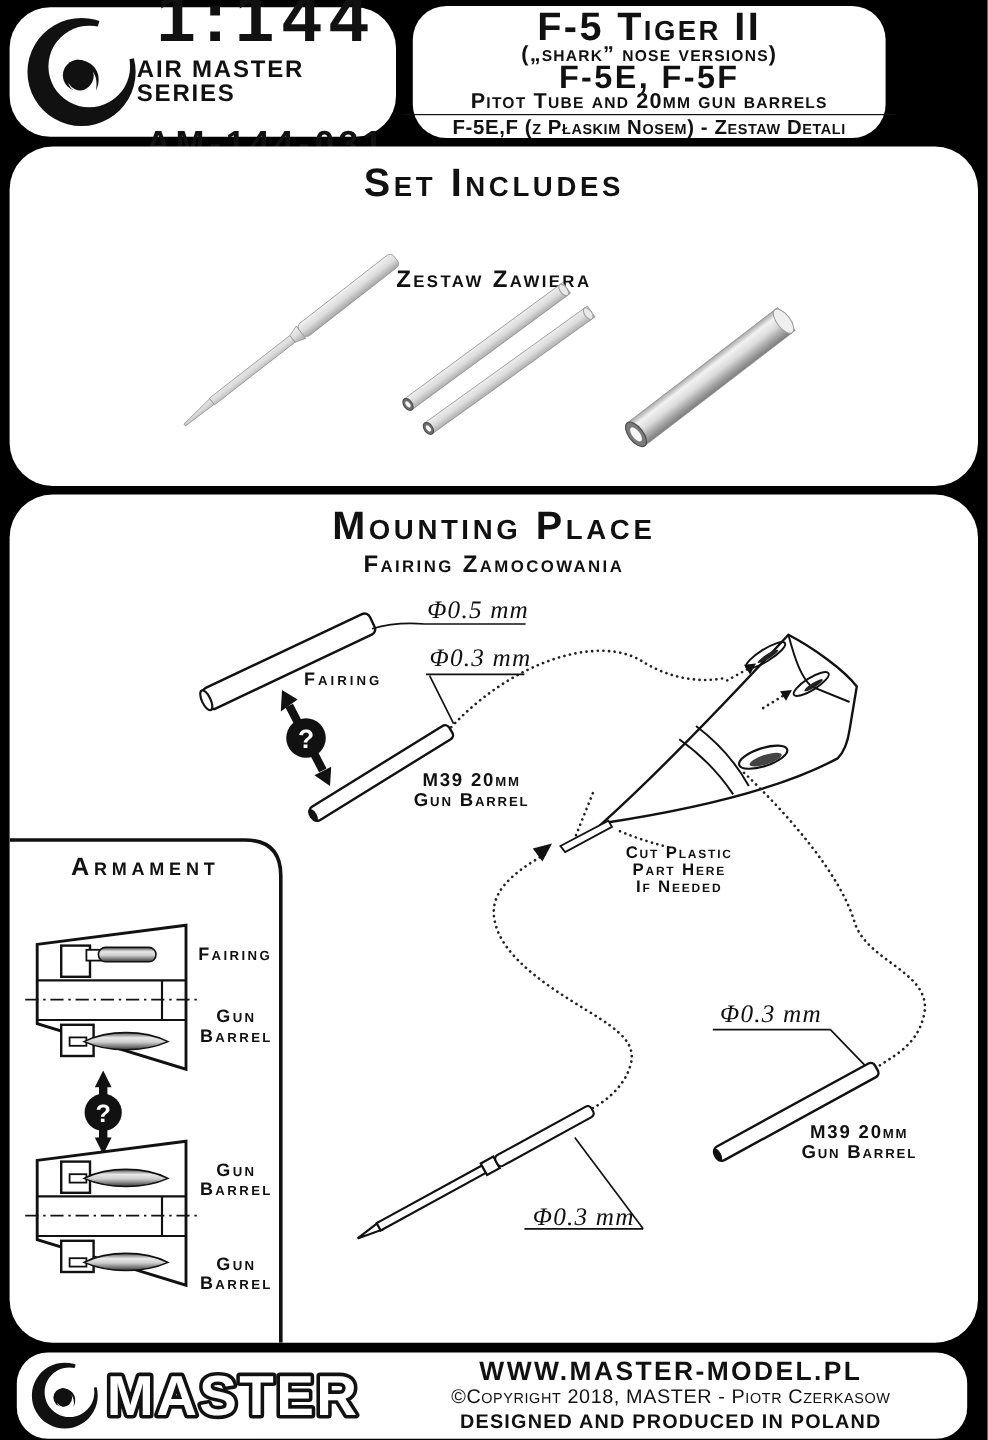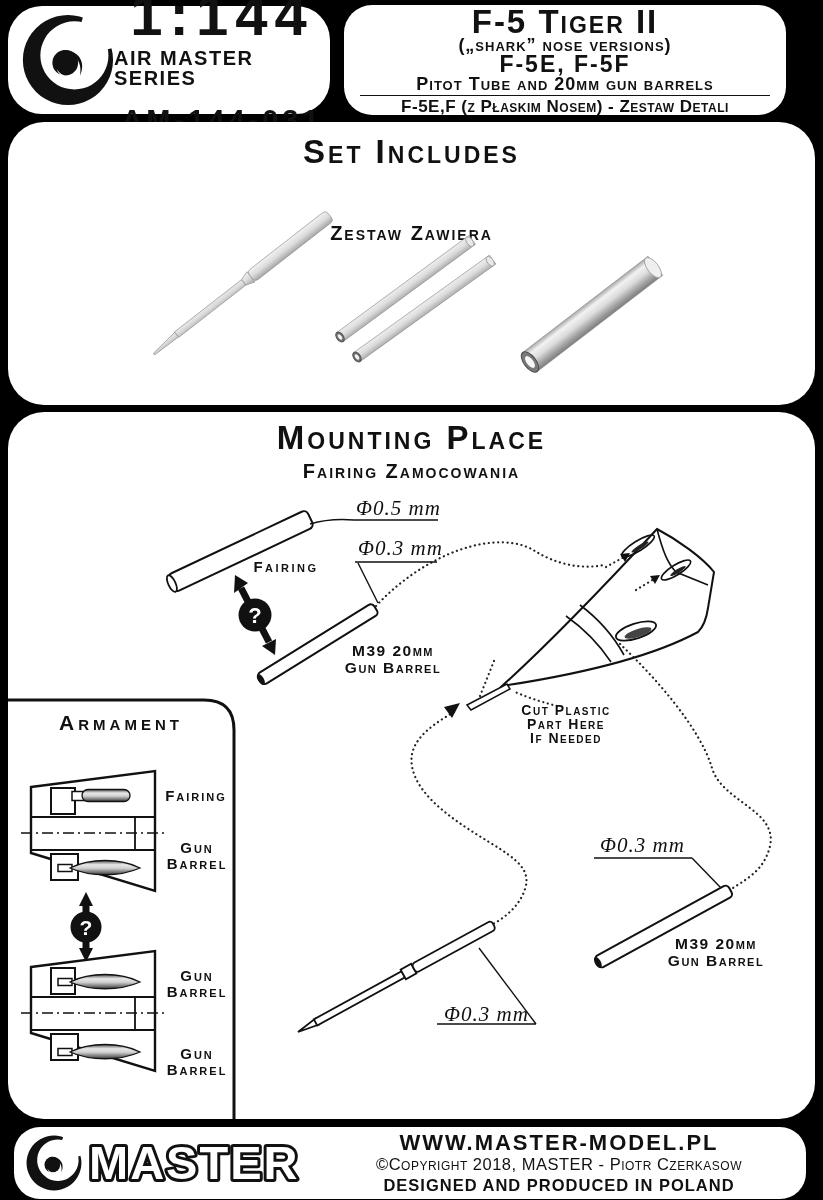--- a/index.html
+++ b/index.html
@@ -10,25 +10,25 @@
   .panel{position:absolute;background:#fff;}
   .sc{font-variant:small-caps;}
   .ctr{text-align:center;}
   
   .badge-panel{left:8px;top:6px;width:322px;height:108px;border-radius:34px;display:flex;align-items:center;}
   .badge-logo{margin-left:14px;flex:0 0 auto;}
   .badge-text{flex:1;display:flex;flex-direction:column;align-items:center;line-height:1;}
   .badge-scale{font-size:58px;font-weight:bold;letter-spacing:7px;}
   .badge-series{font-size:20px;font-weight:bold;letter-spacing:1.5px;margin-top:4px;}
   .badge-code{font-size:29px;font-weight:bold;letter-spacing:4px;margin-top:18px;}
-  .title-panel{left:344px;top:5px;width:442px;height:110px;border-radius:28px;
+  .title-panel{left:344px;top:5px;width:394px;height:110px;border-radius:28px;
     display:flex;flex-direction:column;align-items:center;justify-content:center;padding-top:2px;box-sizing:border-box;}
   .title-name{font-size:33px;font-weight:bold;letter-spacing:2px;line-height:30px;}
   .title-sub{font-size:18px;font-weight:bold;letter-spacing:1px;line-height:17px;}
-  .title-var{font-size:23px;font-weight:bold;letter-spacing:2px;line-height:21px;}
+  .title-var{font-size:27px;font-weight:bold;letter-spacing:2px;line-height:21px;}
   .title-desc{font-size:18px;font-weight:bold;letter-spacing:1px;line-height:18px;}
   .title-rule{width:410px;height:2px;background:#111;margin:2px 0 2px 0;}
   .title-pl{font-size:17px;font-weight:bold;letter-spacing:0.5px;line-height:17px;}
   
   .set-panel{left:8px;top:122px;width:807px;height:283px;border-radius:36px;}
   .mount-panel{left:8px;top:412px;width:807px;height:707px;border-radius:36px;}
   .h-main{position:absolute;left:0;width:100%;text-align:center;font-size:33px;font-weight:bold;letter-spacing:3px;line-height:36px;}
   .h-sub{position:absolute;left:0;width:100%;text-align:center;font-size:20px;font-weight:bold;letter-spacing:2px;line-height:22px;}
   .art{position:absolute;left:0;top:0;}
   

